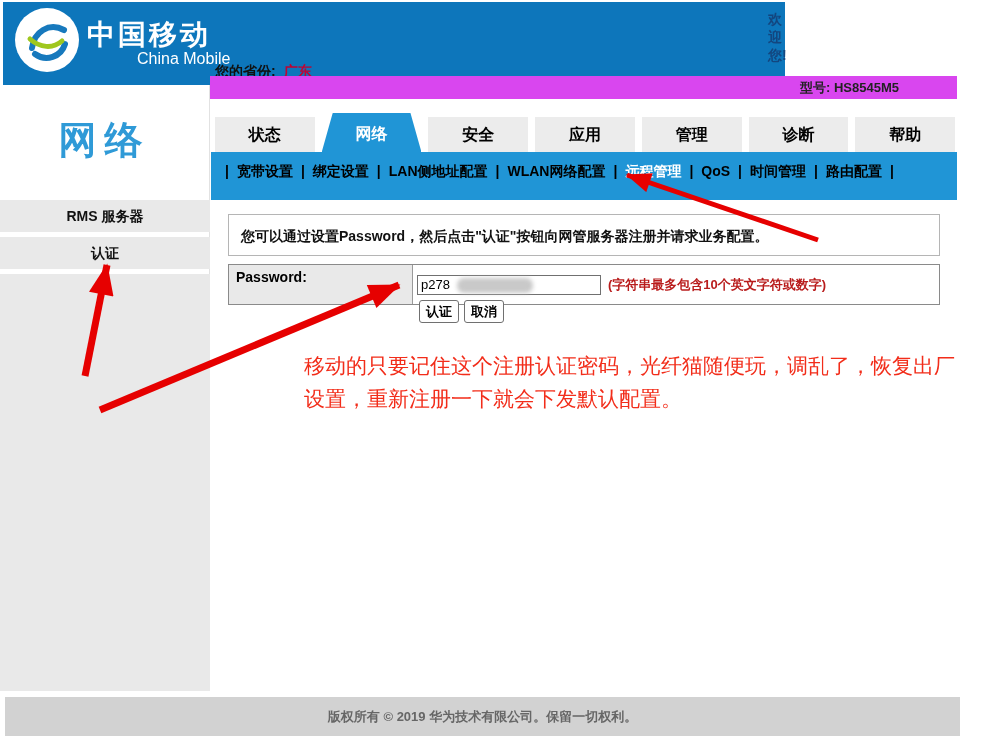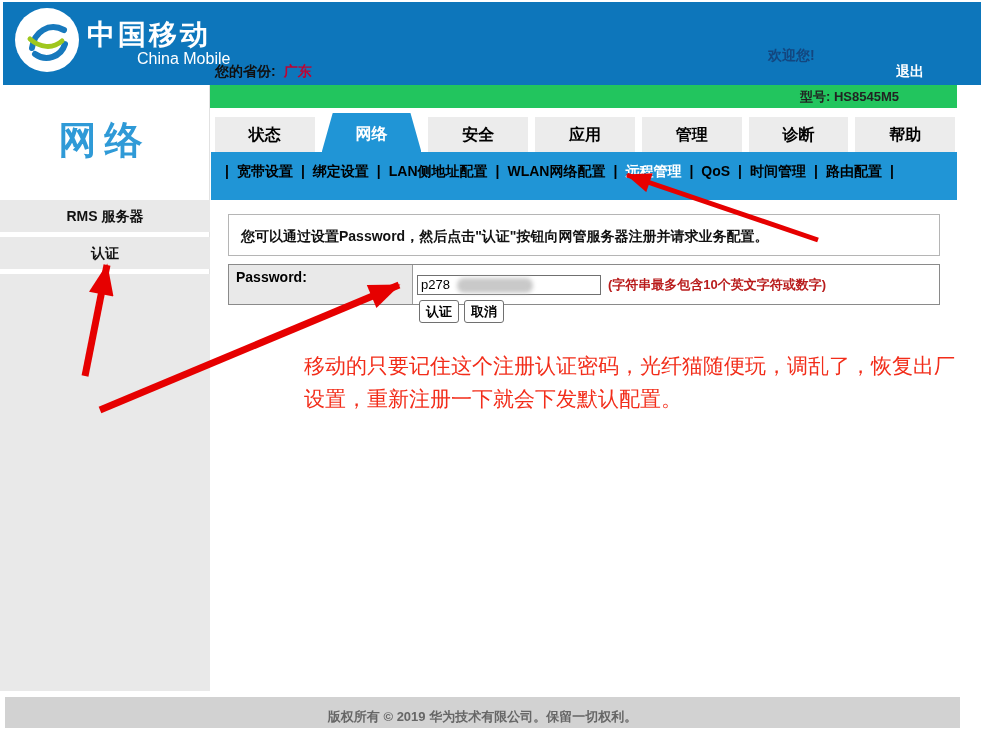--- a/index.html
+++ b/index.html
@@ -1,30 +1,30 @@
 <!DOCTYPE html>
 <html><head>
 <meta charset="utf-8">
 <style>
   * { margin:0; padding:0; box-sizing:border-box; }
   body { background:#fff; font-family:"Liberation Sans","DejaVu Sans",sans-serif; }
   #page { position:relative; width:981px; height:744px; background:#fff; overflow:hidden; }
 
   
-  .header { position:absolute; left:3px; top:2px; width:978px; height:83px; background:#0d76bb; }
+  .header { position:absolute; left:3px; top:2px; width:782px; height:83px; background:#0d76bb; }
   .logo-svg { position:absolute; left:11px; top:5px; width:66px; height:66px; }
   .logo-cn { position:absolute; left:84px; top:14px; color:#fff; font-size:28px; font-weight:bold; letter-spacing:3px; }
   .logo-en { position:absolute; left:86px; top:48px; color:#fff; font-size:16px;margin-left:48px; }
   .province { position:absolute; left:212px; bottom:4px; font-size:14px; font-weight:bold; color:#101010; }
   .province .val { color:#c00333; margin-left:8px; }
   .welcome { position:absolute; left:765px; bottom:20px; font-size:14px; font-weight:bold; color:#13467f;margin-top:36px; }
   .logout { position:absolute; left:893px; bottom:4px; font-size:14px; font-weight:bold; color:#fff; cursor:pointer; }
 
   
-  .model-bar { position:absolute; left:210px; top:85px; width:747px; height:23px; background:#22c55e; }
+  .model-bar { position:absolute; left:210px; top:76px; width:747px; height:23px; background:#d946ef; }
   .model-text { position:absolute; right:58px; top:0; line-height:23px; font-size:13px; font-weight:bold; color:#222; }
 
   
   .sidebar { position:absolute; left:0; top:85px; width:210px; height:606px; background:#fff; border-right:1px solid #e2e2e2; }
   .sidebar-title { margin-top:30px; text-align:center; color:#2f9ad7; font-size:38px; font-weight:bold; letter-spacing:8px;
                    font-family:"Liberation Serif","DejaVu Serif",serif; }
   .sidebar-menu { position:absolute; top:115px; left:0; width:210px; }
   .sidebar-item { height:32px; line-height:32px; text-align:center; background:#e9e9e9; font-size:14px; font-weight:bold; color:#111;
                   margin-bottom:5px; cursor:pointer; }
   .sidebar-fill { position:absolute; top:189px; left:0; width:210px; height:417px; background:#e9e9e9; }
@@ -55,21 +55,21 @@
   .censor { position:absolute; left:40px; top:3px; width:76px; height:15px; background:#c9c9c9; border-radius:7px; filter:blur(2px); }
   .pw-hint { margin-left:7px; font-size:13px; font-weight:bold; color:#b91c1c; }
 
   .buttons { position:absolute; left:419px; top:300px; display:flex; gap:5px; }
   .btn { min-width:39px; height:23px; padding:0 6px; background:#fefefe; border:1px solid #707070; border-radius:3px;
          font-size:13px; font-weight:bold; color:#000; cursor:pointer; font-family:inherit; }
 
   .annotation { position:absolute; left:304px; top:349px; color:#f22d1a; font-size:21px; line-height:33px; }
 
   
-  .footer { position:absolute; left:5px; top:697px; width:955px; height:31px; background:#d2d2d2; }
+  .footer { position:absolute; left:5px; top:697px; width:955px; height:39px; background:#d2d2d2; }
   .footer-text { text-align:center; line-height:39px; font-size:13px; font-weight:bold; color:#666; }
 
   .arrows { position:absolute; left:0; top:0; width:981px; height:744px; pointer-events:none; z-index:50; }
 </style>
 </head>
 <body>
 
 <div id="page">
 
   <div class="header">

